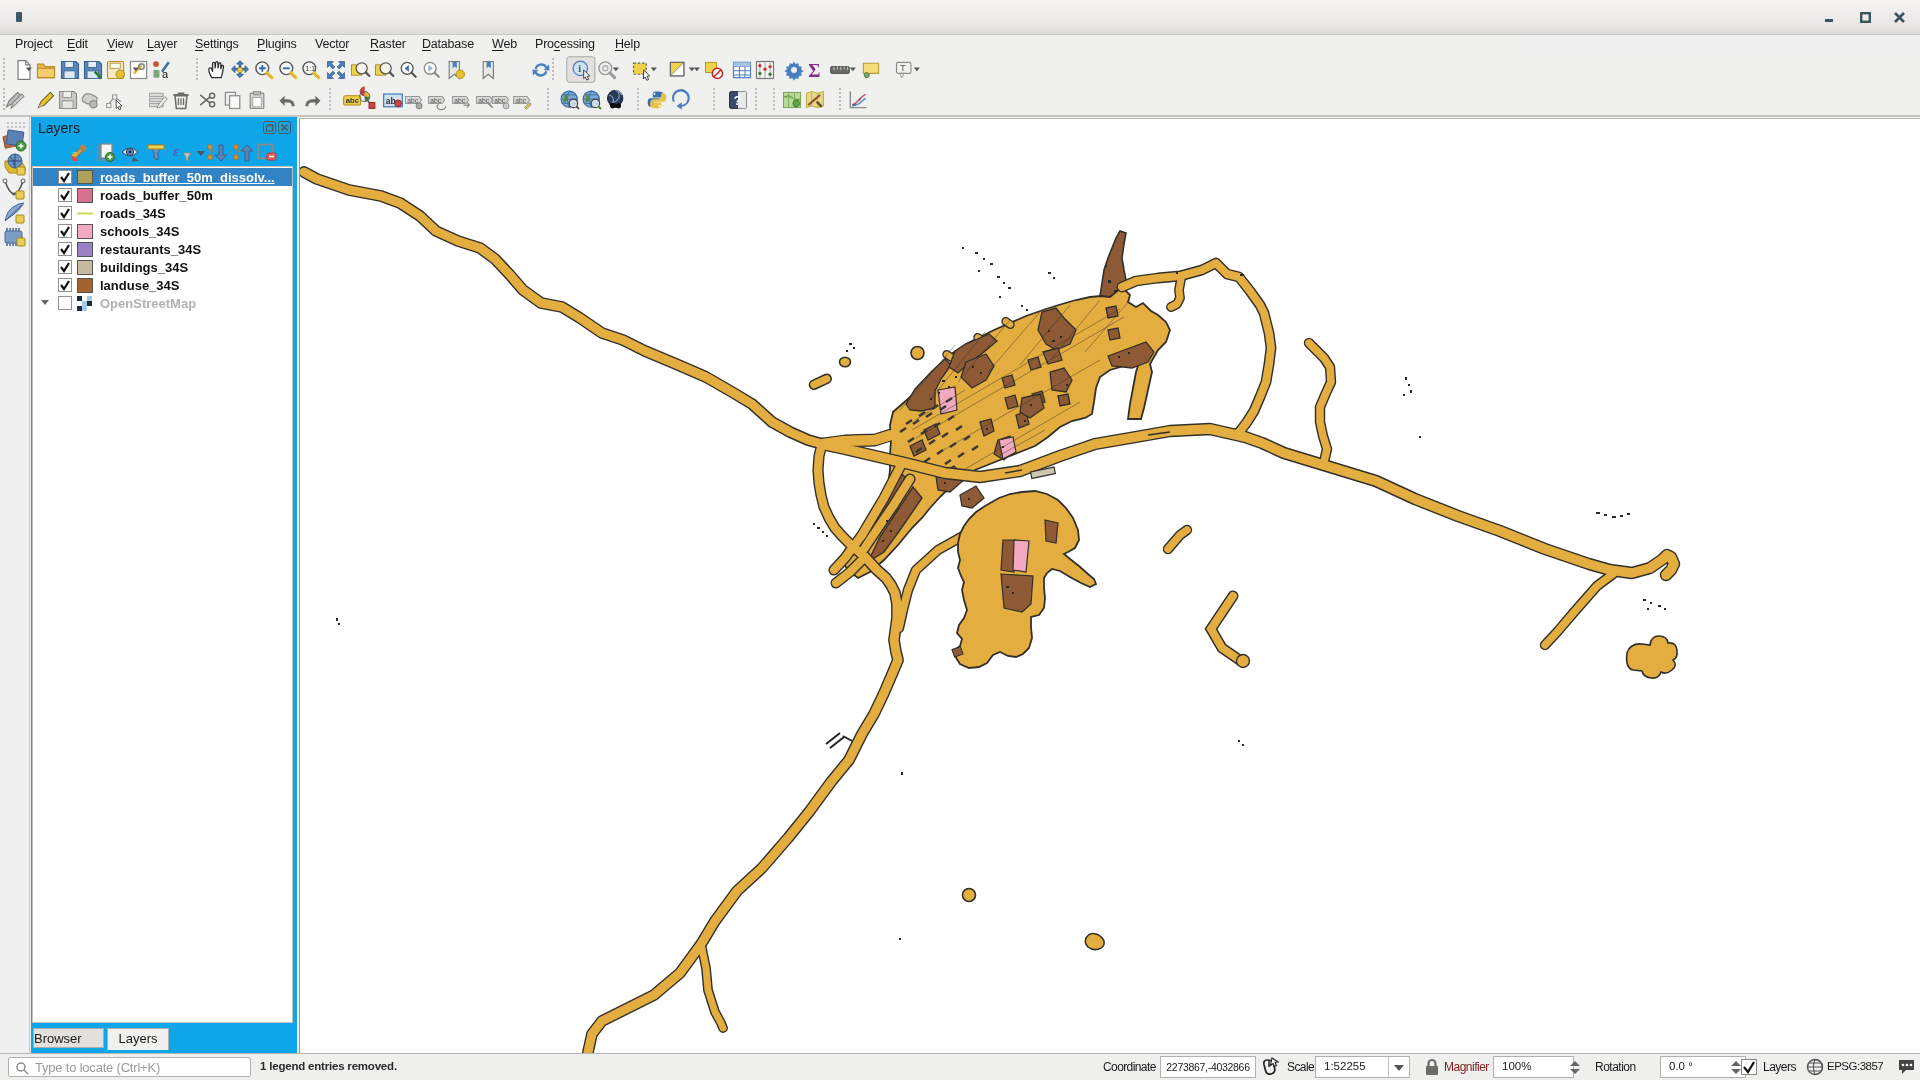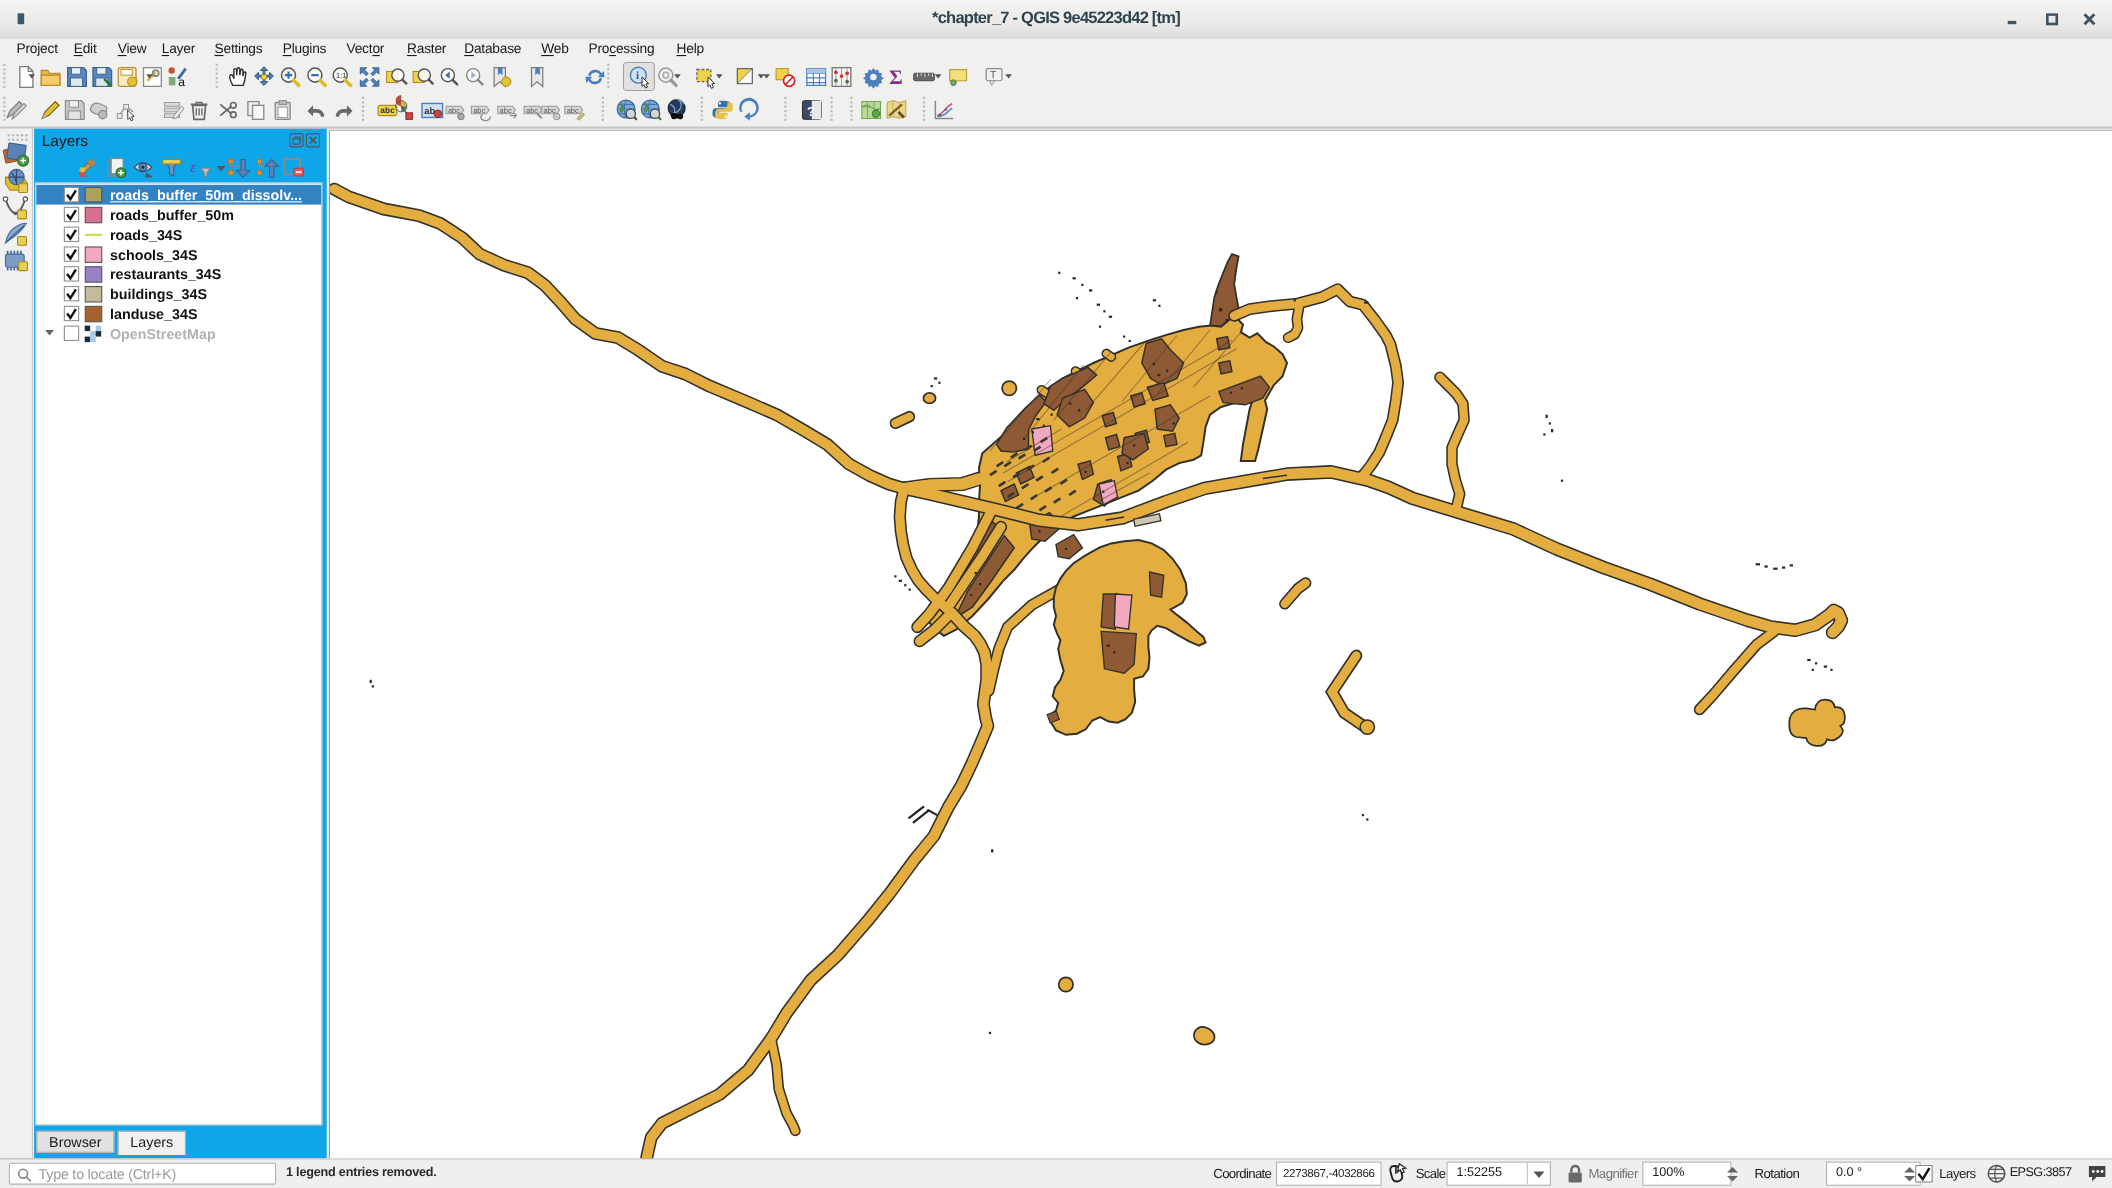--- a/index.html
+++ b/index.html
@@ -11,21 +11,20 @@
 .mi{position:absolute;top:2px;}
 .mi u{text-decoration:underline;text-underline-offset:2px;}
 #toolbars{position:absolute;left:0;top:55px;width:1920px;height:62px;background:#f0f0ef;border-bottom:2px solid #c6c5c3;}
 #dockstrip{position:absolute;left:0;top:117px;width:30px;height:936px;background:#eff0ef;border-right:1px solid #c9c8c6;}
 #panel{position:absolute;left:31px;top:117px;width:266px;height:936px;background:#0ea5e9;}
 #canvas{position:absolute;left:299px;top:118px;width:1621px;height:935px;background:#ffffff;border-left:1px solid #989898;border-top:1px solid #b4b3b1;}
 #statusbar{position:absolute;left:0;top:1053px;width:1920px;height:27px;background:#efefee;border-top:1px solid #b8b7b5;font-size:13px;color:#222;}
 </style></head><body>
 <div id="titlebar">
     <div id="appico"></div>
-    <div id="title">*chapter_7 - QGIS 9e45223d42 [tm]</div>
     <svg class="abs" style="left:1825px;top:12px;" width="90" height="12" viewBox="0 0 90 12">
       <rect x="0" y="7" width="8" height="3" fill="#3a5560"></rect>
       <rect x="36.2" y="1.2" width="8.6" height="8.6" fill="none" stroke="#3a5560" stroke-width="2.4"></rect>
       <path d="M70 1 L79 10 M79 1 L70 10" stroke="#3a5560" stroke-width="2.6"></path>
     </svg>
   </div>
 <div id="menubar">
     <div class="mi" style="left:15px;">Pro<u>j</u>ect</div>
     <div class="mi" style="left:67px;"><u>E</u>dit</div>
     <div class="mi" style="left:107px;"><u>V</u>iew</div>
@@ -549,21 +548,21 @@
 </svg>
 <div class="abs" style="left:67px;top:3px;font-size:13px;font-weight:bold;color:#fff;text-decoration:underline;">roads_buffer_50m_dissolv...</div>
 <div class="abs" style="left:67px;top:21px;font-size:13px;font-weight:bold;color:#111;">roads_buffer_50m</div>
 <div class="abs" style="left:67px;top:39px;font-size:13px;font-weight:bold;color:#111;">roads_34S</div>
 <div class="abs" style="left:67px;top:57px;font-size:13px;font-weight:bold;color:#111;">schools_34S</div>
 <div class="abs" style="left:67px;top:75px;font-size:13px;font-weight:bold;color:#111;">restaurants_34S</div>
 <div class="abs" style="left:67px;top:93px;font-size:13px;font-weight:bold;color:#111;">buildings_34S</div>
 <div class="abs" style="left:67px;top:111px;font-size:13px;font-weight:bold;color:#111;">landuse_34S</div>
 <div class="abs" style="left:67px;top:129px;font-size:13px;font-weight:bold;color:#b2b2b2;">OpenStreetMap</div>
 </div>
-<div class="abs" style="left:2px;top:911px;width:71px;height:20px;background:#e2e1df;border:1px solid #adacaa;font-size:13px;color:#1a1a1a;text-align:center;line-height:19px;">Browser</div>
+<div class="abs" style="left:2px;top:911px;width:71px;height:20px;background:#e2e1df;border:1px solid #adacaa;font-size:13px;color:#1a1a1a;text-align:left;line-height:19px;">Browser</div>
 <div class="abs" style="left:76px;top:911px;width:62px;height:22px;background:#f0f0ef;border:1px solid #adacaa;border-bottom:none;font-size:13px;color:#1a1a1a;text-align:center;line-height:19px;">Layers</div>
 </div>
 <div id="statusbar">
 <div class="abs" style="left:8px;top:3px;width:243px;height:20px;background:#fff;border:1px solid #b2b1af;border-radius:2px;">
 <svg class="abs" style="left:6px;top:3px;" width="14" height="14" viewBox="0 0 14 14">
         <circle cx="6" cy="6" r="4" fill="none" stroke="#8a8a88" stroke-width="1.5"></circle>
         <path d="M9 9 l4 4" stroke="#8a8a88" stroke-width="1.5"></path>
       </svg>
 <div class="abs" style="left:26px;top:2px;font-size:13px;color:#9a9a98;letter-spacing:-0.2px;">Type to locate (Ctrl+K)</div>
 </div>
@@ -579,21 +578,21 @@
 <div class="abs" style="left:1315px;top:2px;width:95px;height:22px;background:#fff;border:1px solid #b2b1af;font-size:13px;color:#1a1a1a;">
 <div class="abs" style="left:8px;top:3px;font-size:11.5px;">1:52255</div>
 <div class="abs" style="left:72px;top:0px;width:21px;height:20px;border-left:1px solid #c2c1bf;"><svg width="20" height="20" viewBox="0 0 20 20">
           <path d="M5 8 h10 l-5 6z" fill="#555"></path>
         </svg></div>
 </div>
 <svg class="abs" style="left:1424px;top:4px;" width="16" height="18" viewBox="0 0 16 18">
       <rect x="2" y="8" width="12" height="9" rx="1" fill="#6a6a68"></rect>
       <path d="M4.5 8 V5.5 a3.5 3.5 0 0 1 7 0 V8" fill="none" stroke="#6a6a68" stroke-width="2.2"></path>
     </svg>
-<div class="abs" style="left:1444px;top:6px;font-size:12px;letter-spacing:-0.5px;color:#737373;">Magnifier</div>
+<div class="abs" style="left:1444px;top:6px;font-size:12px;letter-spacing:-0.5px;color:#7f1d1d;">Magnifier</div>
 <div class="abs" style="left:1493px;top:2px;width:81px;height:22px;background:#fff;border:1px solid #b2b1af;font-size:13px;color:#1a1a1a;">
 <div class="abs" style="left:8px;top:3px;font-size:11.5px;">100%</div>
 <svg class="abs" style="left:72px;top:1px;" width="18" height="19" viewBox="0 0 18 19">
         <path d="M4 8 L9 3 L14 8z" fill="#666"></path>
         <path d="M4 11 L9 16 L14 11z" fill="#666"></path>
       </svg>
 </div>
 <div class="abs" style="left:1595px;top:6px;font-size:12px;letter-spacing:-0.5px;color:#1a1a1a;">Rotation</div>
 <div class="abs" style="left:1660px;top:2px;width:86px;height:22px;background:#fff;border:1px solid #b2b1af;font-size:13px;color:#1a1a1a;">
 <div class="abs" style="left:8px;top:3px;font-size:11.5px;">0.0 °</div>

